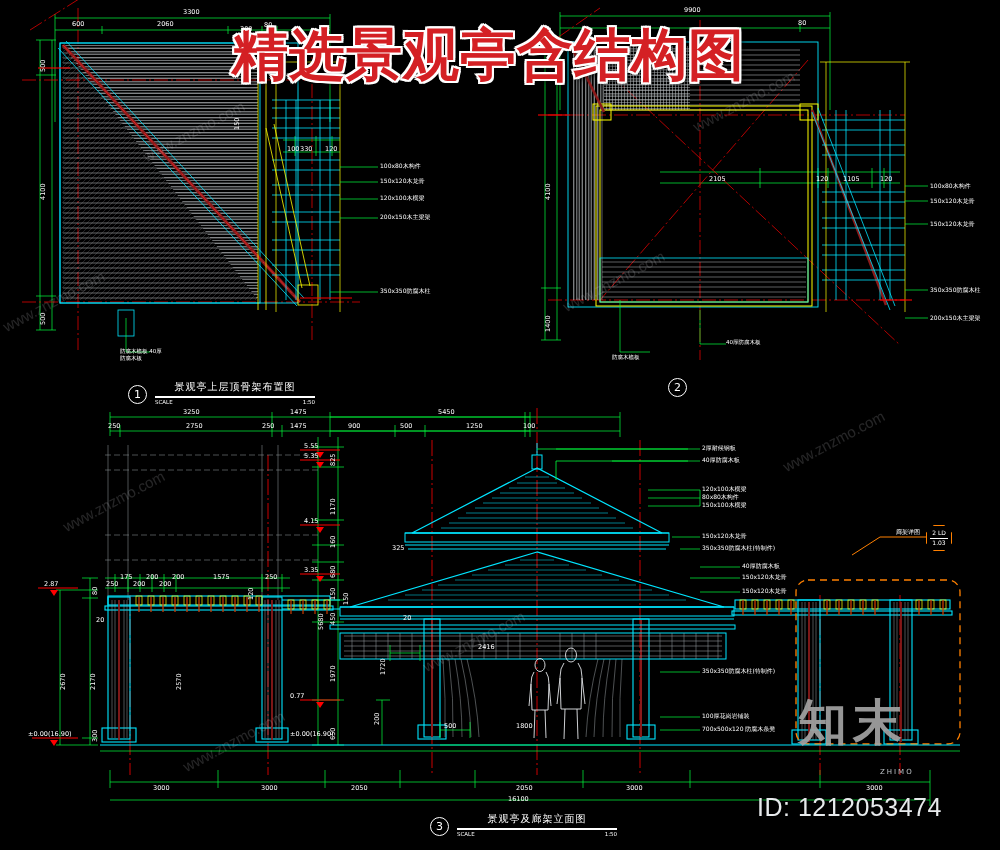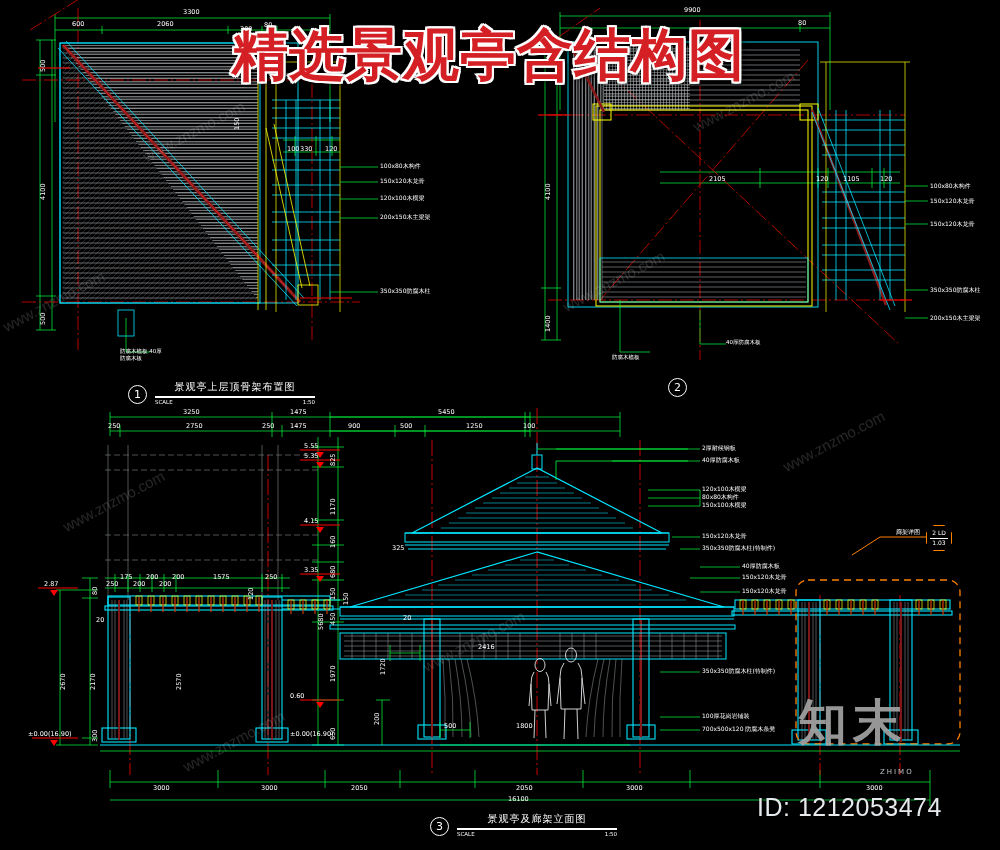--- a/index.html
+++ b/index.html
@@ -949,21 +949,21 @@
     <div class="dim" style="left:290px;top:423px;">1475</div>
     <div class="dim" style="left:348px;top:423px;">900</div>
     <div class="dim" style="left:400px;top:423px;">500</div>
     <div class="dim" style="left:466px;top:423px;">1250</div>
 
     <div class="elev-tag" style="left:304px;top:442px;">5.55</div>
     <div class="elev-tag" style="left:304px;top:452px;">5.35</div>
     <div class="elev-tag" style="left:304px;top:517px;">4.15</div>
     <div class="elev-tag" style="left:304px;top:566px;">3.35</div>
     <div class="elev-tag" style="left:44px;top:580px;">2.87</div>
-    <div class="elev-tag" style="left:290px;top:692px;">0.60</div>
+    <div class="elev-tag" style="left:290px;top:692px;">0.77</div>
     <div class="elev-tag" style="left:28px;top:730px;">±0.00(16.90)</div>
     <div class="elev-tag" style="left:290px;top:730px;">±0.00(16.90)</div>
 
     <div class="dim v" style="left:330px;top:466px;">825</div>
     <div class="dim v" style="left:330px;top:515px;">1170</div>
     <div class="dim v" style="left:330px;top:548px;">160</div>
     <div class="dim v" style="left:330px;top:578px;">680</div>
     <div class="dim v" style="left:330px;top:600px;">150</div>
     <div class="dim v" style="left:330px;top:625px;">450</div>
     <div class="dim v" style="left:318px;top:630px;">5680</div>

